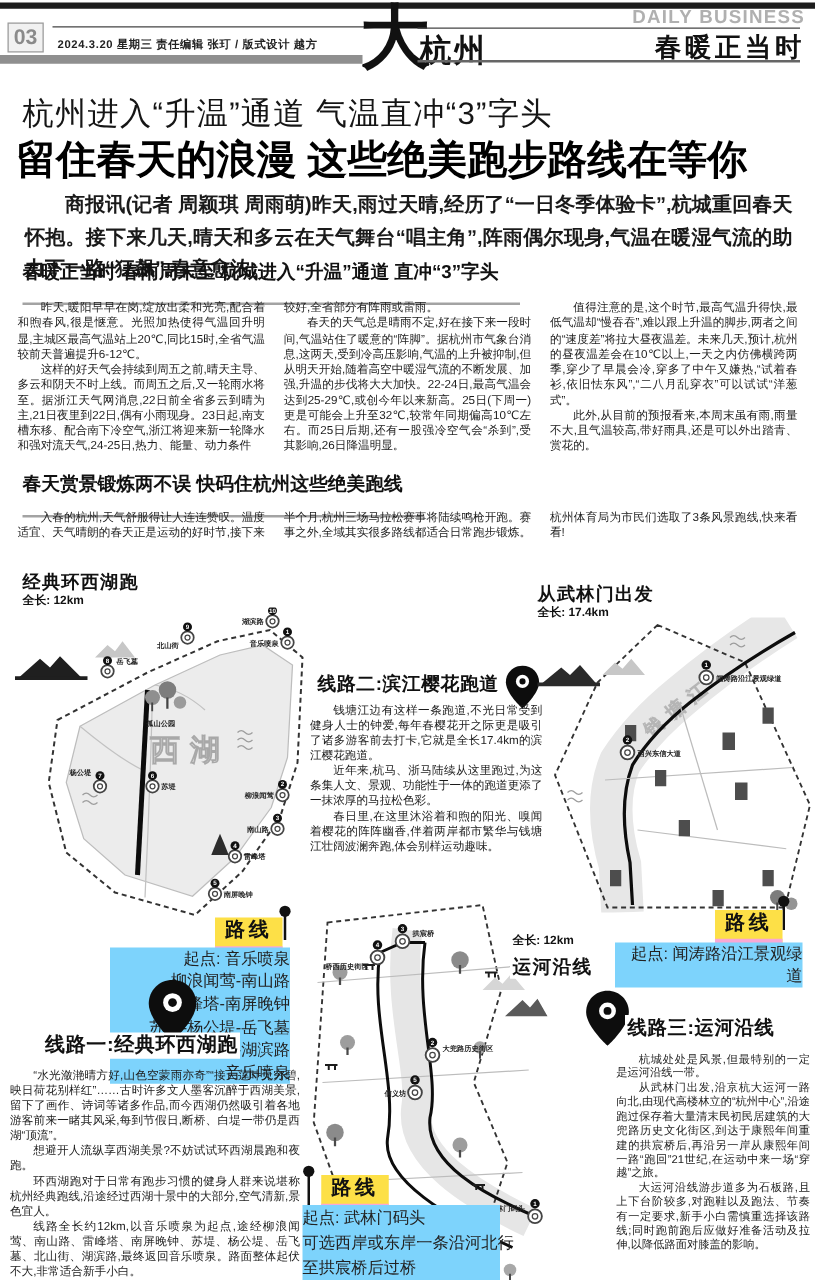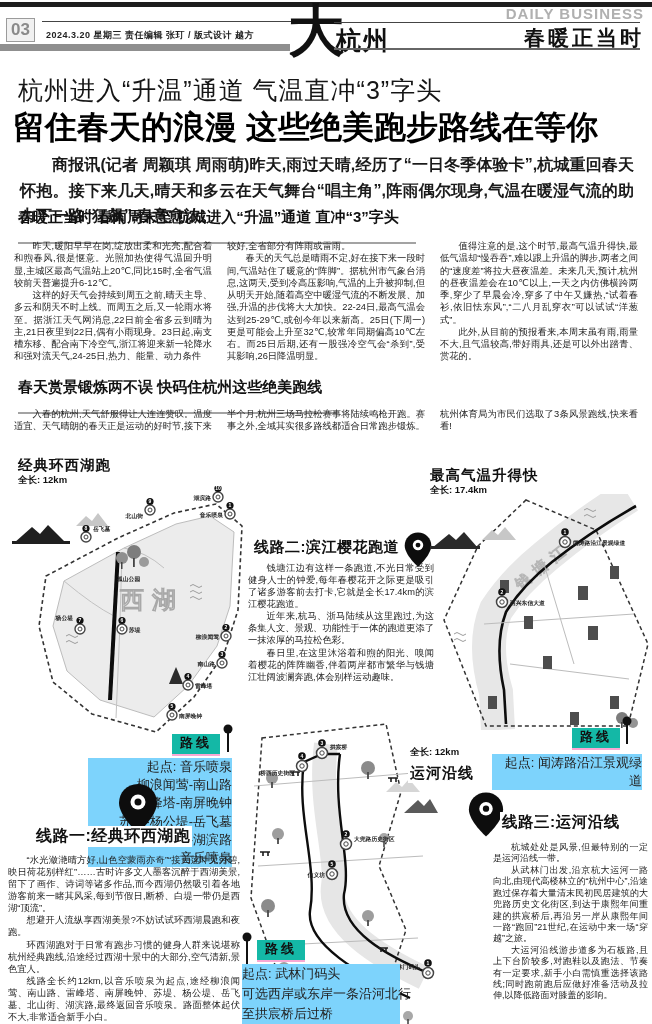--- a/index.html
+++ b/index.html
@@ -17,22 +17,22 @@
   .brand-cn{font-size:21px;font-weight:900;letter-spacing:3px;}
   .kicker{font-size:25px;font-weight:500;letter-spacing:1px;color:#151515;white-space:nowrap;}
   .mainhead{font-size:32px;font-weight:900;letter-spacing:0;color:#000;white-space:nowrap;}
   .lead{font-size:16px;font-weight:bold;line-height:1.6;text-align:justify;color:#1a1a1a;}
   .lead p,.jcol p{margin:0;text-indent:2em;}
   .secheader{font-size:15px;font-weight:900;border-bottom:2px solid #a3a3a3;padding-bottom:15px;}
   .jcol{font-size:9.3px;line-height:1.32;text-align:justify;color:#1c1c1c;}
   .jcol p.noindent{text-indent:0;}
   .maptitle{font-size:14.5px;font-weight:900;letter-spacing:1px;background:#fff;padding:0 2px;}
   .maplen{font-size:9.5px;font-weight:bold;background:#fff;padding:0 2px;}
-  .badge{font-size:13px;font-weight:bold;letter-spacing:3px;border-bottom:2px solid #f9a8d4;
-         padding:0 8px 2px;background:#14b8a6;}
+  .badge{font-size:16px;font-weight:bold;letter-spacing:3px;border-bottom:8px solid #f9a8d4;
+         padding:0 8px 2px;background:#fde047;}
   .routelist{font-size:13px;font-weight:normal;line-height:1.4;color:#222;background:#7dd3fc;}
   .routelist div{white-space:nowrap;}
   .routeheading{font-size:16px;font-weight:900;letter-spacing:0.5px;background:#fff;padding:0 2px;}
   .body9{font-size:9.3px;line-height:1.3;text-align:justify;color:#1c1c1c;}
   .body9 p{margin:0;text-indent:2em;}
   svg text{font-family:"Liberation Sans","DejaVu Sans",sans-serif;}
   .slab{font-size:5.8px;font-weight:bold;fill:#222;}
   .snum{font-size:5px;font-weight:bold;fill:#fff;text-anchor:middle;}
   .biglake{font-size:24px;font-weight:bold;fill:#f7f7f7;stroke:#a8a8a8;stroke-width:0.6;letter-spacing:8px;}
   .riverlab{font-size:15px;font-weight:bold;fill:#f3f3f3;stroke:#b5b5b5;stroke-width:0.5;letter-spacing:7px;}
@@ -231,21 +231,21 @@
     <path d="M20,0 C9,0 1,8.5 1,19 c0,13 19,30 19,30 s19,-17 19,-30 C39,8.5 31,0 20,0 Z" fill="#0d0d0d"></path>
     <circle cx="20" cy="18" r="7.5" fill="#fff"></circle>
       <circle cx="20" cy="18" r="3.5" fill="#0d0d0d"></circle>
   </svg>
   <div class="abs body9" style="left:248px;top:562px;width:186px;">
     <p>钱塘江边有这样一条跑道,不光日常受到健身人士的钟爱,每年春樱花开之际更是吸引了诸多游客前去打卡,它就是全长17.4km的滨江樱花跑道。</p>
     <p>近年来,杭马、浙马陆续从这里跑过,为这条集人文、景观、功能性于一体的跑道更添了一抹浓厚的马拉松色彩。</p>
     <p>春日里,在这里沐浴着和煦的阳光、嗅闻着樱花的阵阵幽香,伴着两岸都市繁华与钱塘江壮阔波澜奔跑,体会别样运动趣味。</p>
   </div>
 
-  <div class="abs maptitle" style="left:428px;top:466px;">最高气温升得快</div>
+  <div class="abs maptitle" style="left:428px;top:466px;">从武林门出发</div>
   <div class="abs maplen" style="left:428px;top:484px;">全长: 17.4km</div>
   <svg class="abs" style="left:424px;top:494px;" width="228" height="236" viewBox="0 0 228 236">
 
     <path d="M205,2 Q160,30 122,62 Q90,88 72,116 Q58,150 72,198 L74,236" fill="none" stroke="#e7e7e7" stroke-width="34"></path>
 
     <polygon points="102,6 172,36 224,150 204,232 62,232 20,126 54,52" fill="none" stroke="#333" stroke-width="1.5" stroke-dasharray="4 3"></polygon>
 
     <g>
       <path d="M8,54 L25,40 L32,46 L40,38 L54,54 Z" fill="#2a2a2a"></path>
       <rect x="6" y="52" width="50" height="3" fill="#2a2a2a"></rect>

